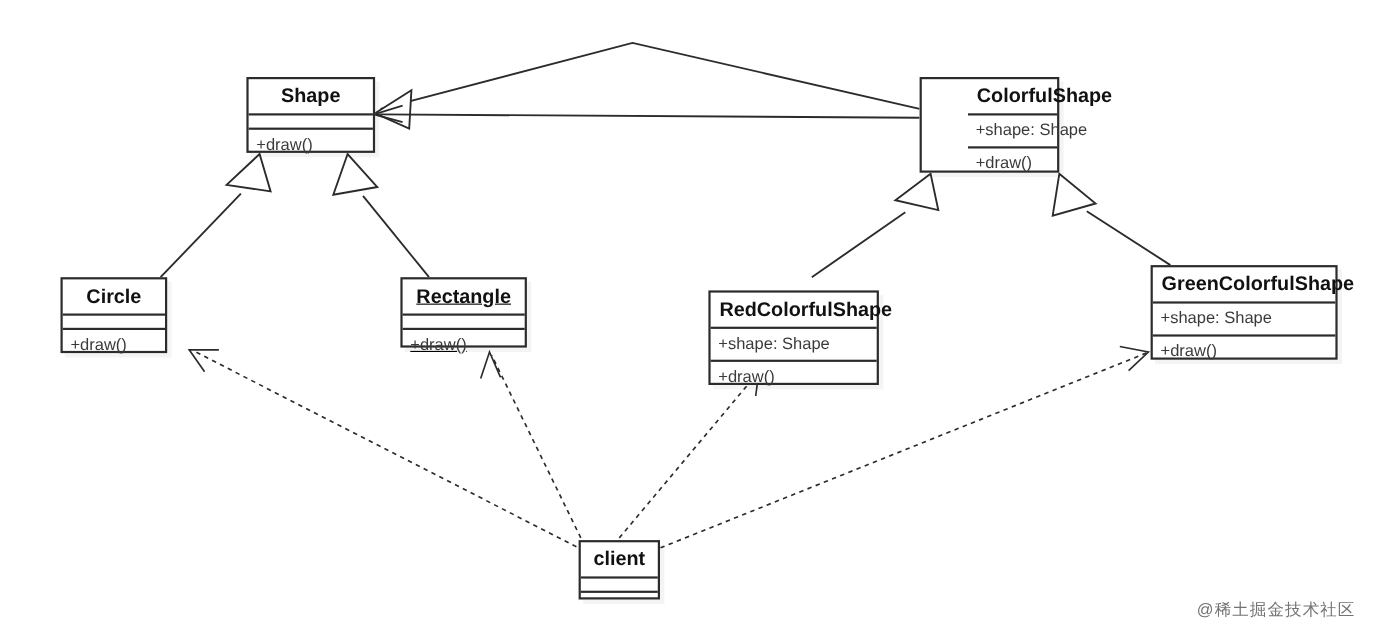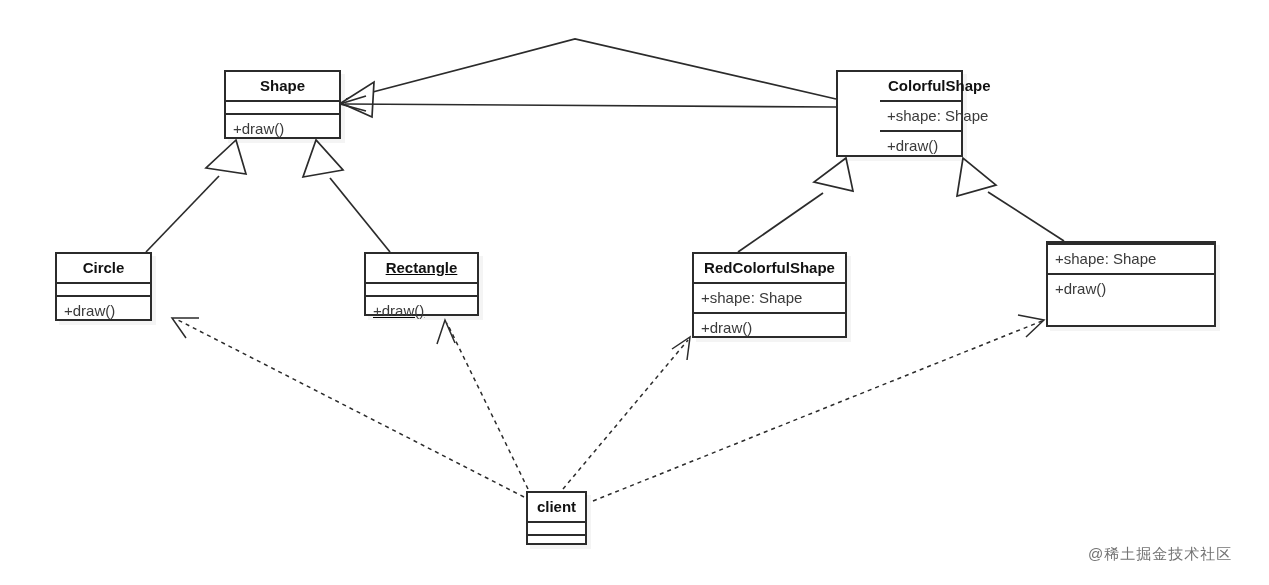--- a/index.html
+++ b/index.html
@@ -27,21 +27,21 @@
   .cls-box {
     position: absolute;
     box-sizing: border-box;
     background: #ffffff;
     border: 2px solid #2b2b2b;
     box-shadow: 4px 4px 0 rgba(0,0,0,0.045);
   }
   .cls-name {
     text-align: center;
     font-weight: bold;
-    font-size: 15px;
+    font-size: 18px;
     color: #111111;
     line-height: 1;
     padding: 6px 8px 7px 8px;
     box-sizing: border-box;
     white-space: nowrap;
   }
   .cls-sep {
     border-top: 2px solid #2b2b2b;
   }
   .cls-row {
@@ -141,32 +141,33 @@
     <div class="cls-sep cls-row empty"></div>
     <div class="cls-sep cls-row">+draw()</div>
   </div>
 
   <div class="cls-box" style="left:364px; top:252px; width:115px; height:64px;text-decoration:underline;">
     <div class="cls-name">Rectangle</div>
     <div class="cls-sep cls-row empty"></div>
     <div class="cls-sep cls-row">+draw()</div>
   </div>
 
-  <div class="cls-box" style="left:644px; top:252px; width:155px; height:86px;margin-left:48px;">
+  <div class="cls-box" style="left:644px; top:264px; width:155px; height:86px;">
     <div class="cls-name">RedColorfulShape</div>
     <div class="cls-sep cls-row">+shape: Shape</div>
     <div class="cls-sep cls-row">+draw()</div>
   </div>
 
   <div class="cls-box" style="left:1046px; top:241px; width:170px; height:86px;">
+    <div class="cls-name">GreenColorfulShape</div>
     <div class="cls-sep cls-row">+shape: Shape</div>
     <div class="cls-sep cls-row">+draw()</div>
   </div>
 
-  <div class="cls-box" style="left:526px; top:491px; width:61px; height:54px;">
+  <div class="cls-box" style="left:526px; top:491px; width:74px; height:54px;">
     <div class="cls-name">client</div>
     <div class="cls-sep cls-row empty"></div>
     <div class="cls-sep cls-row empty"></div>
   </div>
 
   <div class="watermark" style="left:1088px; top:545px;">@稀土掘金技术社区</div>
 
 </div>
 
 </body></html>

